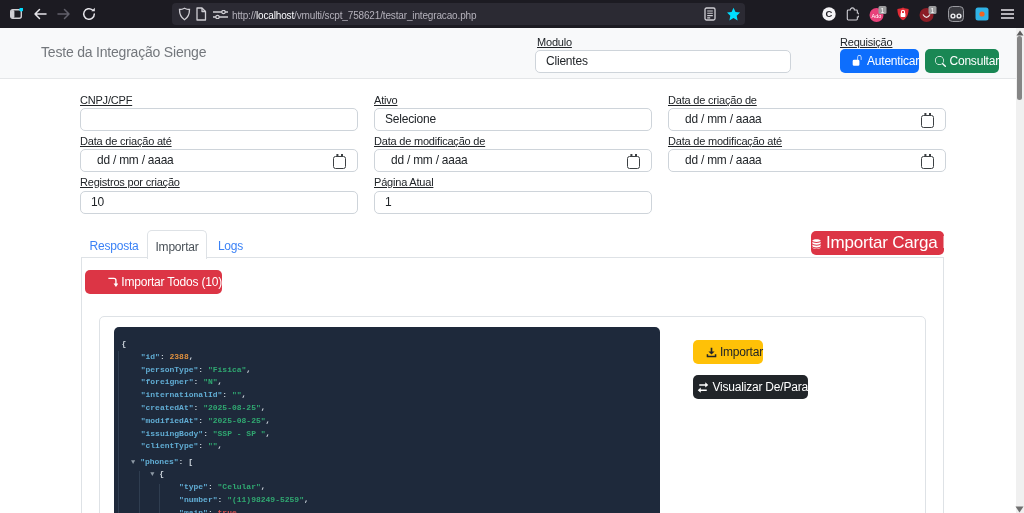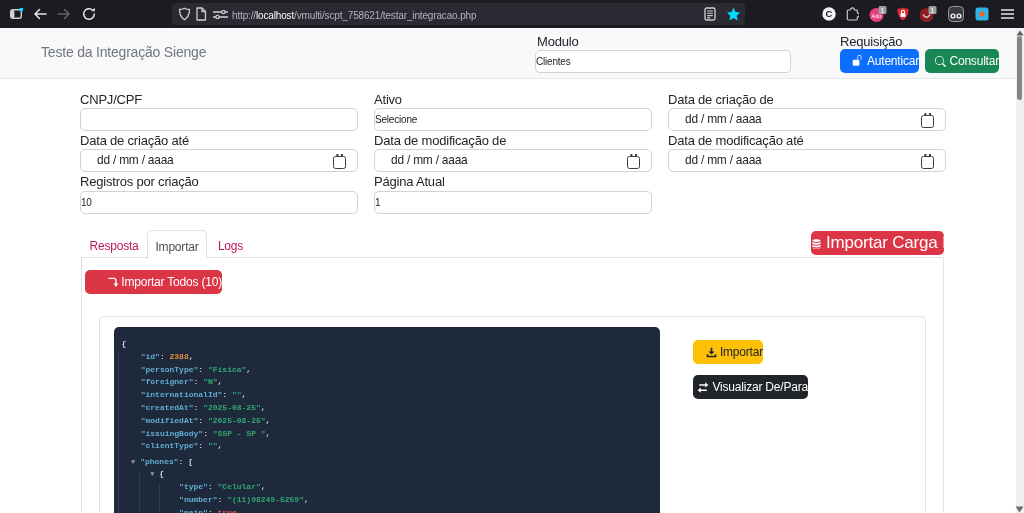--- a/index.html
+++ b/index.html
@@ -10,32 +10,32 @@
 
 
 #chrome { position:absolute; top:0; left:0; width:1024px; height:28px; background:#1c1b22; }
 #urlbar { position:absolute; left:172px; top:3px; width:573px; height:22px; background:#2b2a33; border-radius:4px; }
 .urltext { position:absolute; top:6.5px; font-size:10px; color:#b4b1bb; white-space:pre; letter-spacing:-0.15px; }
 
 
 #page { position:absolute; top:28px; left:0; width:1016px; height:485px; background:#fff; }
 #hdr { position:absolute; top:0; left:0; width:1016px; height:51px; background:#f8f9fa; border-bottom:1px solid #e4e6e8; }
 #title { position:absolute; left:41px; top:16px; font-size:14px; line-height:16px; color:#73777c; letter-spacing:-0.2px; }
-.lbl { position:absolute; font-size:13px; color:#212529; letter-spacing:-0.2px; line-height:14px; white-space:nowrap; }
+.lbl { position:absolute; font-size:11px; color:#212529; letter-spacing:-0.2px; line-height:14px; white-space:nowrap;text-decoration:underline; }
 .inp { position:absolute; height:23px; background:#fff; border:1px solid #ced4da; border-radius:5px;
-  font-size:10px; color:#212529; line-height:21px; padding-left:0; letter-spacing:-0.2px; }
+  font-size:12px; color:#212529; line-height:21px; padding-left:10px; letter-spacing:-0.2px; }
 .date { font-size:11.9px; padding-left:16px; }
 .date::after { content:""; position:absolute; right:11.5px; top:5.5px; width:11px; height:11px;
   border:1.6px solid #3c4043; border-radius:2.5px; }
 .date::before { content:""; position:absolute; right:14.5px; top:3.5px; width:1.6px; height:3px;
   background:#3c4043; box-shadow:-4.6px 0 0 0 #3c4043; }
 .btn { position:absolute; border-radius:5px; color:#fff; font-size:12px; text-align:right; white-space:nowrap; letter-spacing:-0.2px; }
 
 
-.tablink { position:absolute; top:202px; height:28px; line-height:33px; font-size:12px; color:#be185d; text-align:center; letter-spacing:-0.2px; }
+.tablink { position:absolute; top:202px; height:28px; line-height:33px; font-size:12px; color:#3b82f6; text-align:center; letter-spacing:-0.2px; }
 #tabactive { position:absolute; left:147px; top:202px; width:60px; height:29px; background:#fff;
   border:1px solid #dee2e6; border-bottom:0; border-radius:5px 5px 0 0; color:#495057;
   font-size:12px; letter-spacing:-0.2px; text-align:center; line-height:32px; z-index:3; }
 #navline { position:absolute; left:81px; top:229px; width:863px; height:0; border-top:1px solid #dee2e6; }
 #tabcontent { position:absolute; left:81px; top:230px; width:863px; height:265px;
   border-left:1px solid #dee2e6; border-right:1px solid #dee2e6; }
 
 
 #card { position:absolute; left:99px; top:288px; width:827px; height:212px; border:1px solid #dee2e6; border-radius:5px; background:#fff; }
 #json { position:absolute; left:14px; top:10px; width:546px; height:202px; background:#1e293b;

